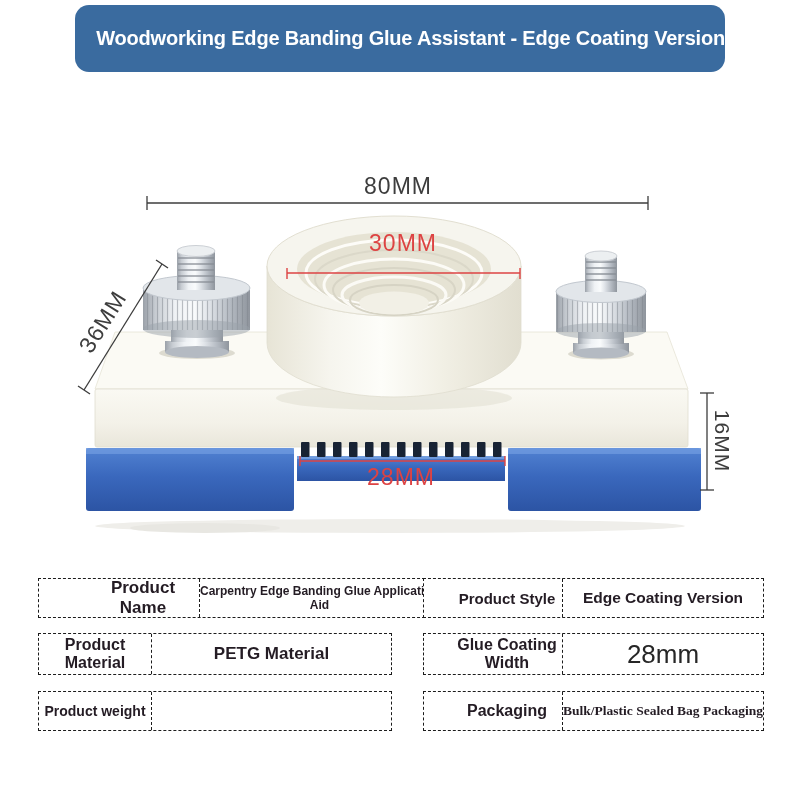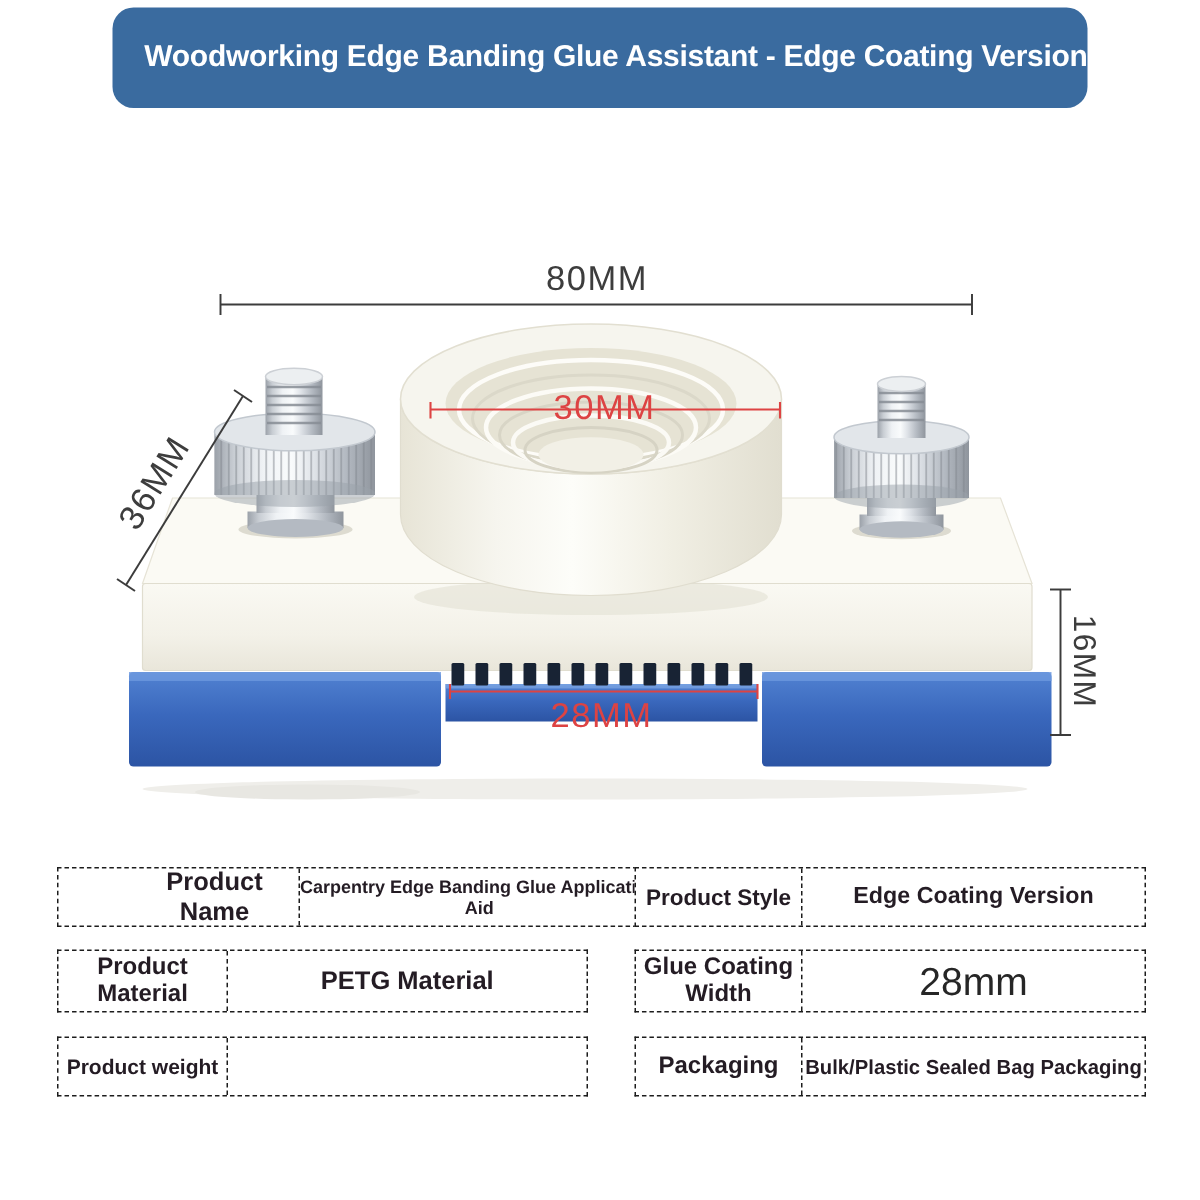--- a/index.html
+++ b/index.html
@@ -13,43 +13,43 @@
   .banner span{color:#fff;font-size:20px;font-weight:bold;letter-spacing:-0.2px;white-space:nowrap;}
 
   
   .photo{position:absolute;left:0;top:0;width:800px;height:560px;}
 
   
   .dim-label{position:absolute;font-size:23px;color:#3d3d3d;letter-spacing:1px;
              transform:translate(-50%,-50%);white-space:nowrap;font-weight:400;}
   .dim-label.red{color:#DD4343;}
   .dim-80{left:398px;top:186px;}
-  .dim-30{left:403px;top:272px;}
+  .dim-30{left:403px;top:243px;}
   .dim-36{left:103px;top:322px;transform:translate(-50%,-50%) rotate(-58deg);}
   .dim-16{left:722px;top:441px;font-size:21px;transform:translate(-50%,-50%) rotate(90deg);}
   .dim-28{left:401px;top:477px;}
 
   
   .cell{position:absolute;display:flex;border:1.5px dashed #1c1c1c;background:#fff;color:#241c24;}
   .cell .lbl{display:flex;align-items:center;justify-content:center;
              border-right:1.5px dashed #1c1c1c;font-weight:bold;text-align:center;}
   .cell .val{flex:1;display:flex;align-items:center;justify-content:center;text-align:center;}
   .cell-0{left:38px;top:578px;width:352px;height:38px;padding-left:48px;}
   .cell-1{left:423px;top:578px;width:339px;height:38px;}
   .cell-2{left:38px;top:633px;width:352px;height:40px;}
   .cell-3{left:423px;top:633px;width:339px;height:40px;}
   .cell-4{left:38px;top:691px;width:352px;height:38px;}
   .cell-5{left:423px;top:691px;width:339px;height:38px;}
   .cell-0 .lbl,.cell-2 .lbl,.cell-4 .lbl{width:112px;}
-  .cell-1 .lbl,.cell-3 .lbl,.cell-5 .lbl{width:110px;}
+  .cell-1 .lbl,.cell-3 .lbl,.cell-5 .lbl{width:110px;margin-left:28px;}
   .l-17{font-size:17px;} .l-15{font-size:15px;} .l-13{font-size:16px;}
   .l-11{font-size:16px;} .l-14{font-size:14px;} .l-16{font-size:16px;}
   .v-12{font-size:12px;font-weight:bold;} .v-15{font-size:15.5px;font-weight:bold;}
   .v-17{font-size:17px;font-weight:bold;} .v-26{font-size:26px;font-weight:400;color:#262626;}
-  .v-13{font-size:13.5px;font-weight:bold;}
+  .v-13{font-size:13.5px;font-weight:bold;font-family:Liberation Serif, serif;}
 </style>
 </head>
 <body>
 
 <div class="page">
 
   <div class="banner">
     <span>Woodworking Edge Banding Glue Assistant - Edge Coating Version</span>
   </div>
 

